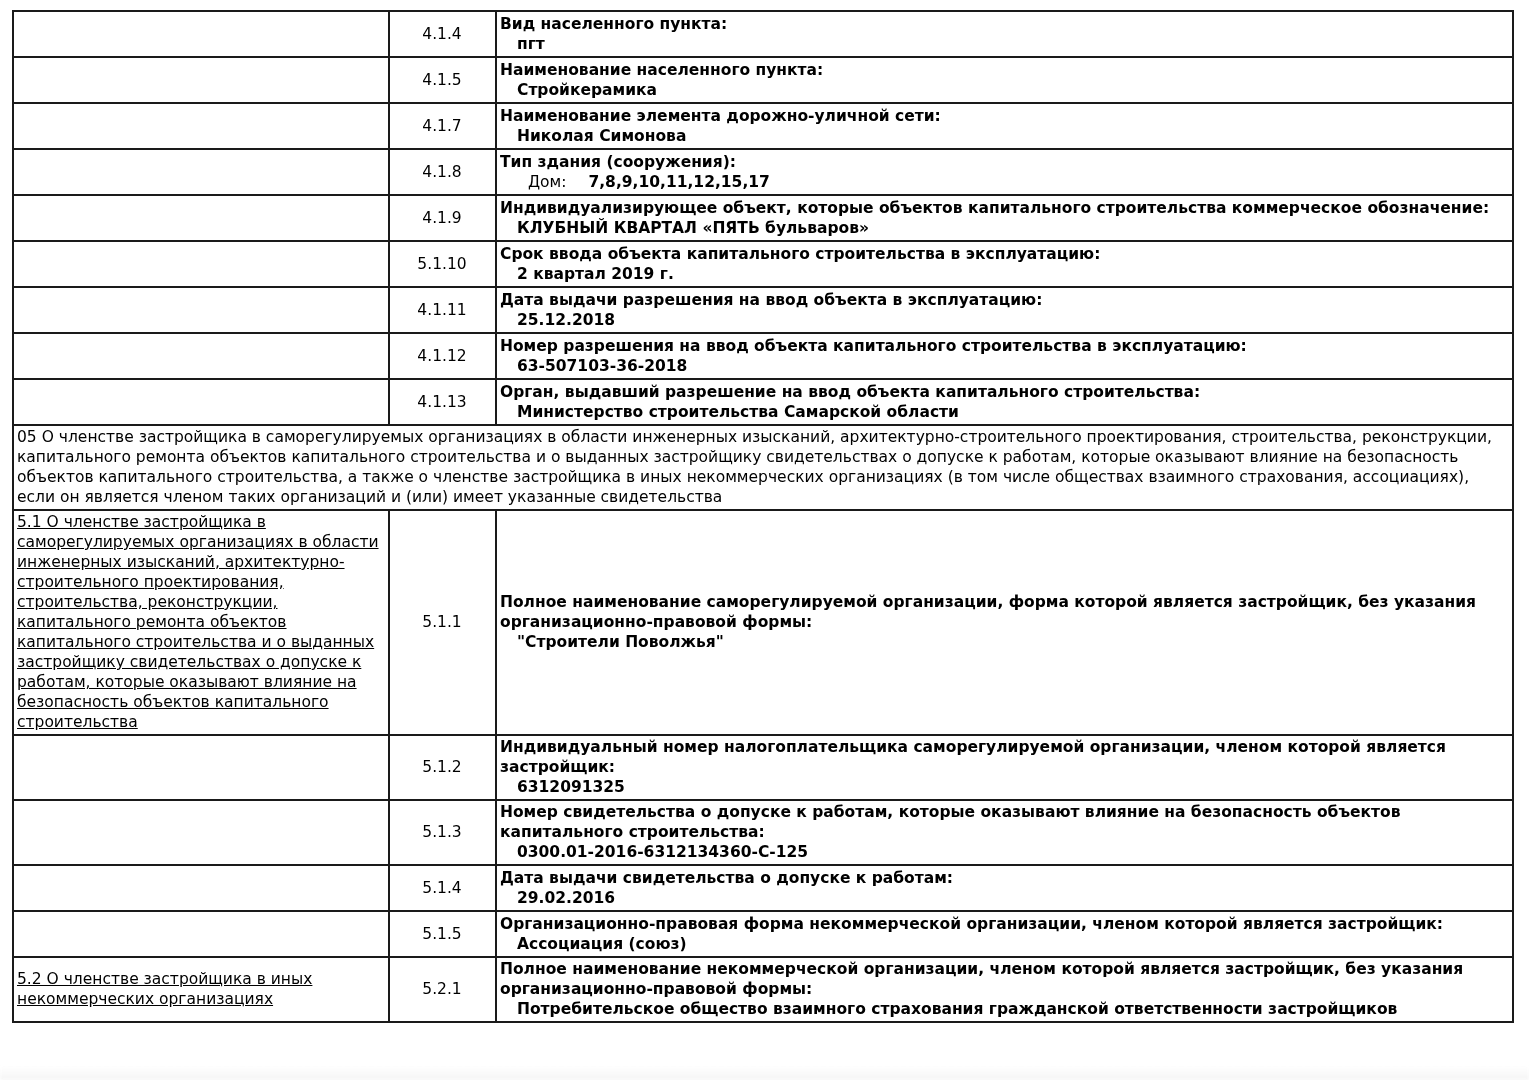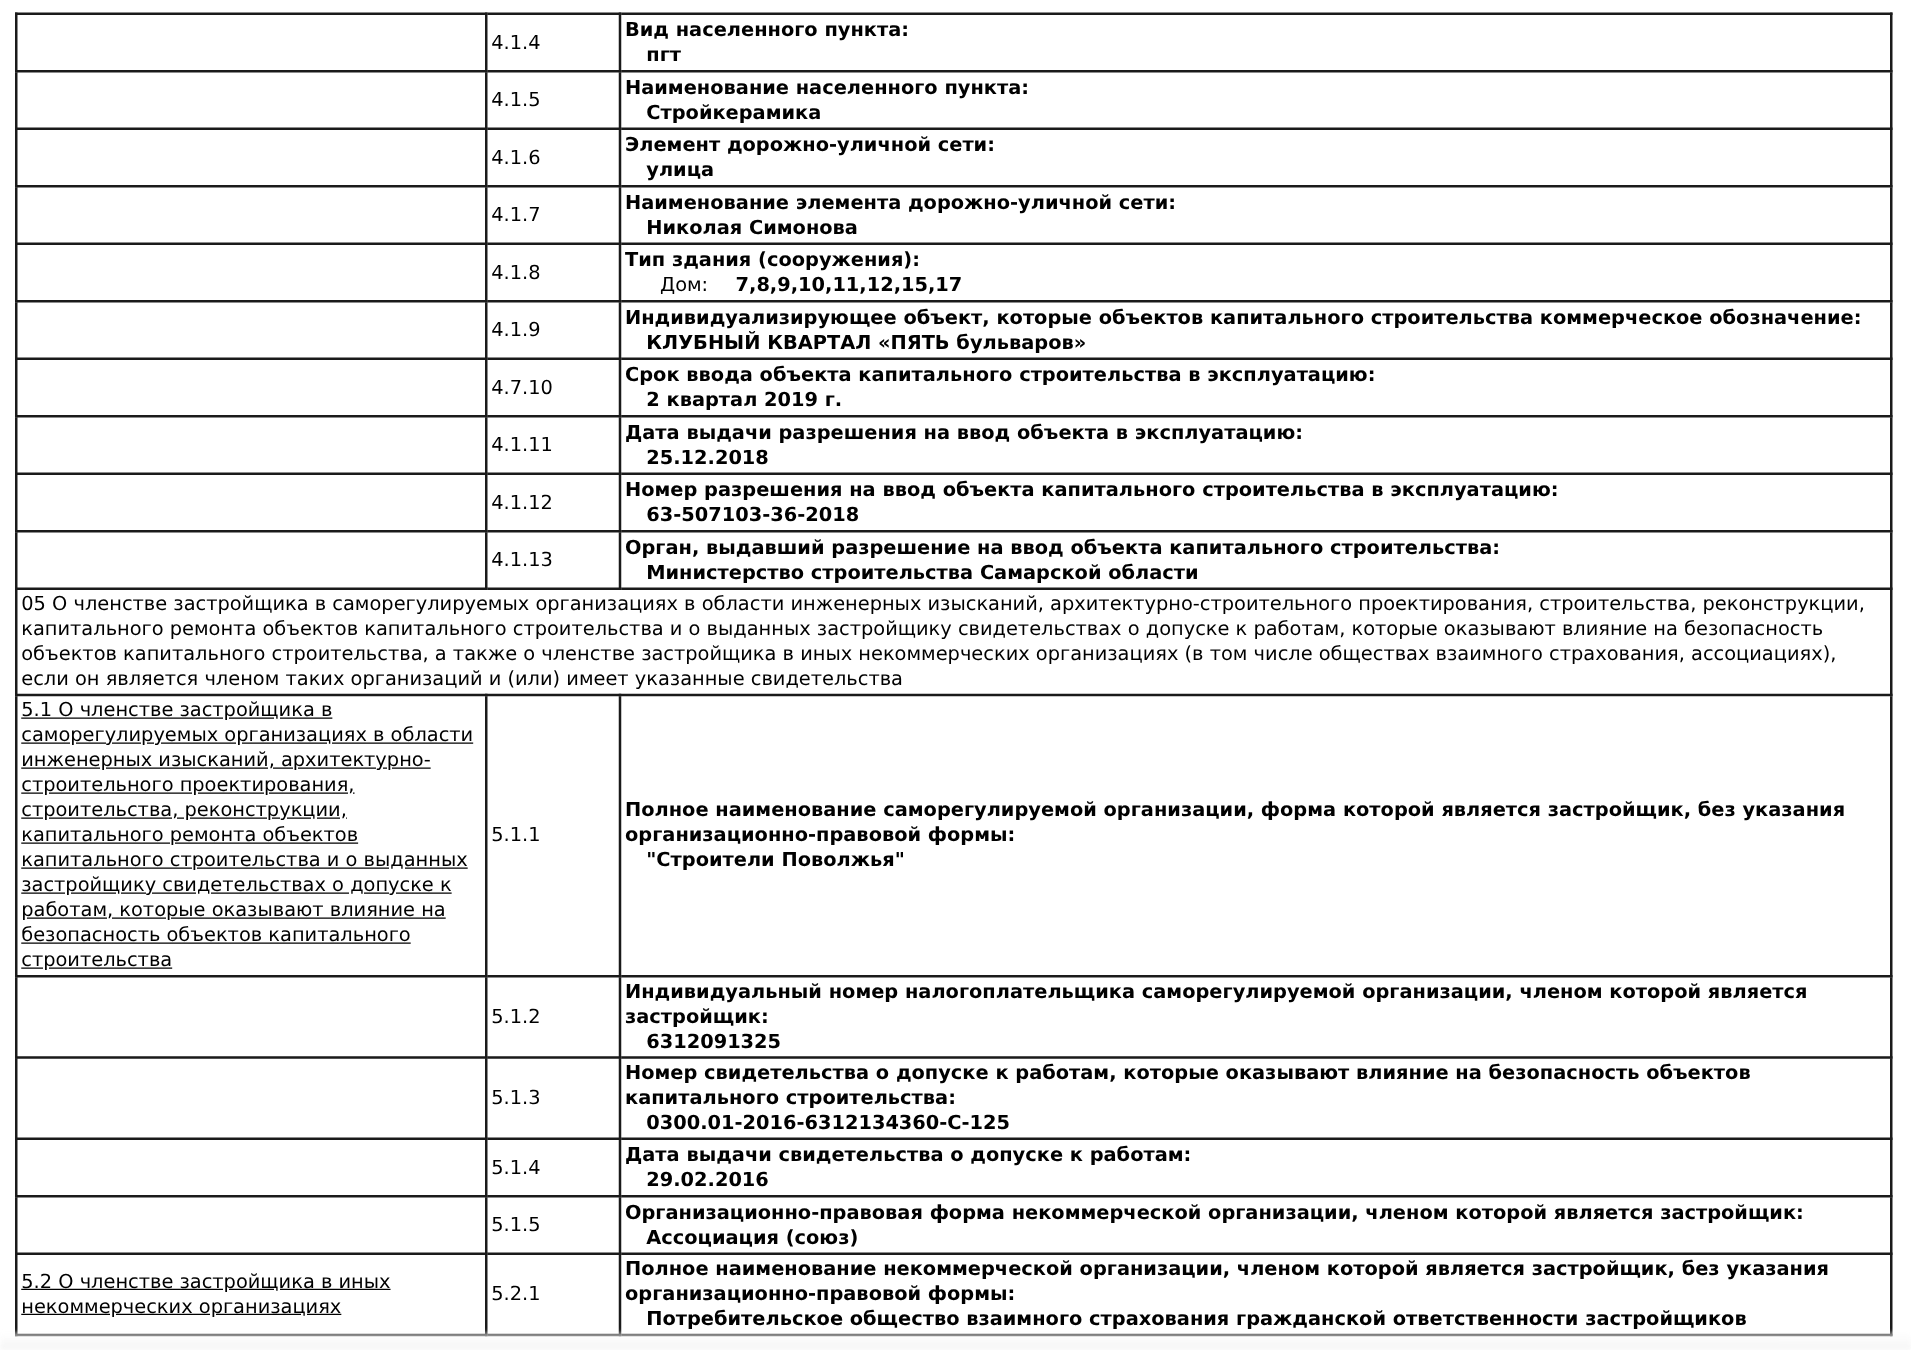--- a/index.html
+++ b/index.html
@@ -39,20 +39,21 @@
     line-height: 20px;
     vertical-align: middle;
     word-wrap: break-word;
   }
   td.cell-left {
     vertical-align: middle;
     text-decoration: underline;
   }
   td.cell-num {
     vertical-align: middle;
+    text-align: center;
   }
   td.section-header {
     vertical-align: middle;
   }
   tr.data-row td {
     height: 41px; 
   }
   .field-label {
     font-weight: bold;
   }
@@ -100,28 +101,20 @@
         <tr class="data-row">
           <td class="cell-left"></td>
           <td class="cell-num">4.1.5</td>
           <td class="cell-content">
             <div class="field-label">Наименование населенного пункта:</div>
             <div class="field-value"><span class="value-bold">Стройкерамика</span></div>
           </td>
         </tr>
         <tr class="data-row">
           <td class="cell-left"></td>
-          <td class="cell-num">4.1.6</td>
-          <td class="cell-content">
-            <div class="field-label">Элемент дорожно-уличной сети:</div>
-            <div class="field-value"><span class="value-bold">улица</span></div>
-          </td>
-        </tr>
-        <tr class="data-row">
-          <td class="cell-left"></td>
           <td class="cell-num">4.1.7</td>
           <td class="cell-content">
             <div class="field-label">Наименование элемента дорожно-уличной сети:</div>
             <div class="field-value"><span class="value-bold">Николая Симонова</span></div>
           </td>
         </tr>
         <tr class="data-row">
           <td class="cell-left"></td>
           <td class="cell-num">4.1.8</td>
           <td class="cell-content">
@@ -132,21 +125,21 @@
         <tr class="data-row">
           <td class="cell-left"></td>
           <td class="cell-num">4.1.9</td>
           <td class="cell-content">
             <div class="field-label">Индивидуализирующее объект, которые объектов капитального строительства коммерческое обозначение:</div>
             <div class="field-value"><span class="value-bold">КЛУБНЫЙ КВАРТАЛ «ПЯТЬ бульваров»</span></div>
           </td>
         </tr>
         <tr class="data-row">
           <td class="cell-left"></td>
-          <td class="cell-num">4.7.10</td>
+          <td class="cell-num">5.1.10</td>
           <td class="cell-content">
             <div class="field-label">Срок ввода объекта капитального строительства в эксплуатацию:</div>
             <div class="field-value"><span class="value-bold">2 квартал 2019 г.</span></div>
           </td>
         </tr>
         <tr class="data-row">
           <td class="cell-left"></td>
           <td class="cell-num">4.1.11</td>
           <td class="cell-content">
             <div class="field-label">Дата выдачи разрешения на ввод объекта в эксплуатацию:</div>

